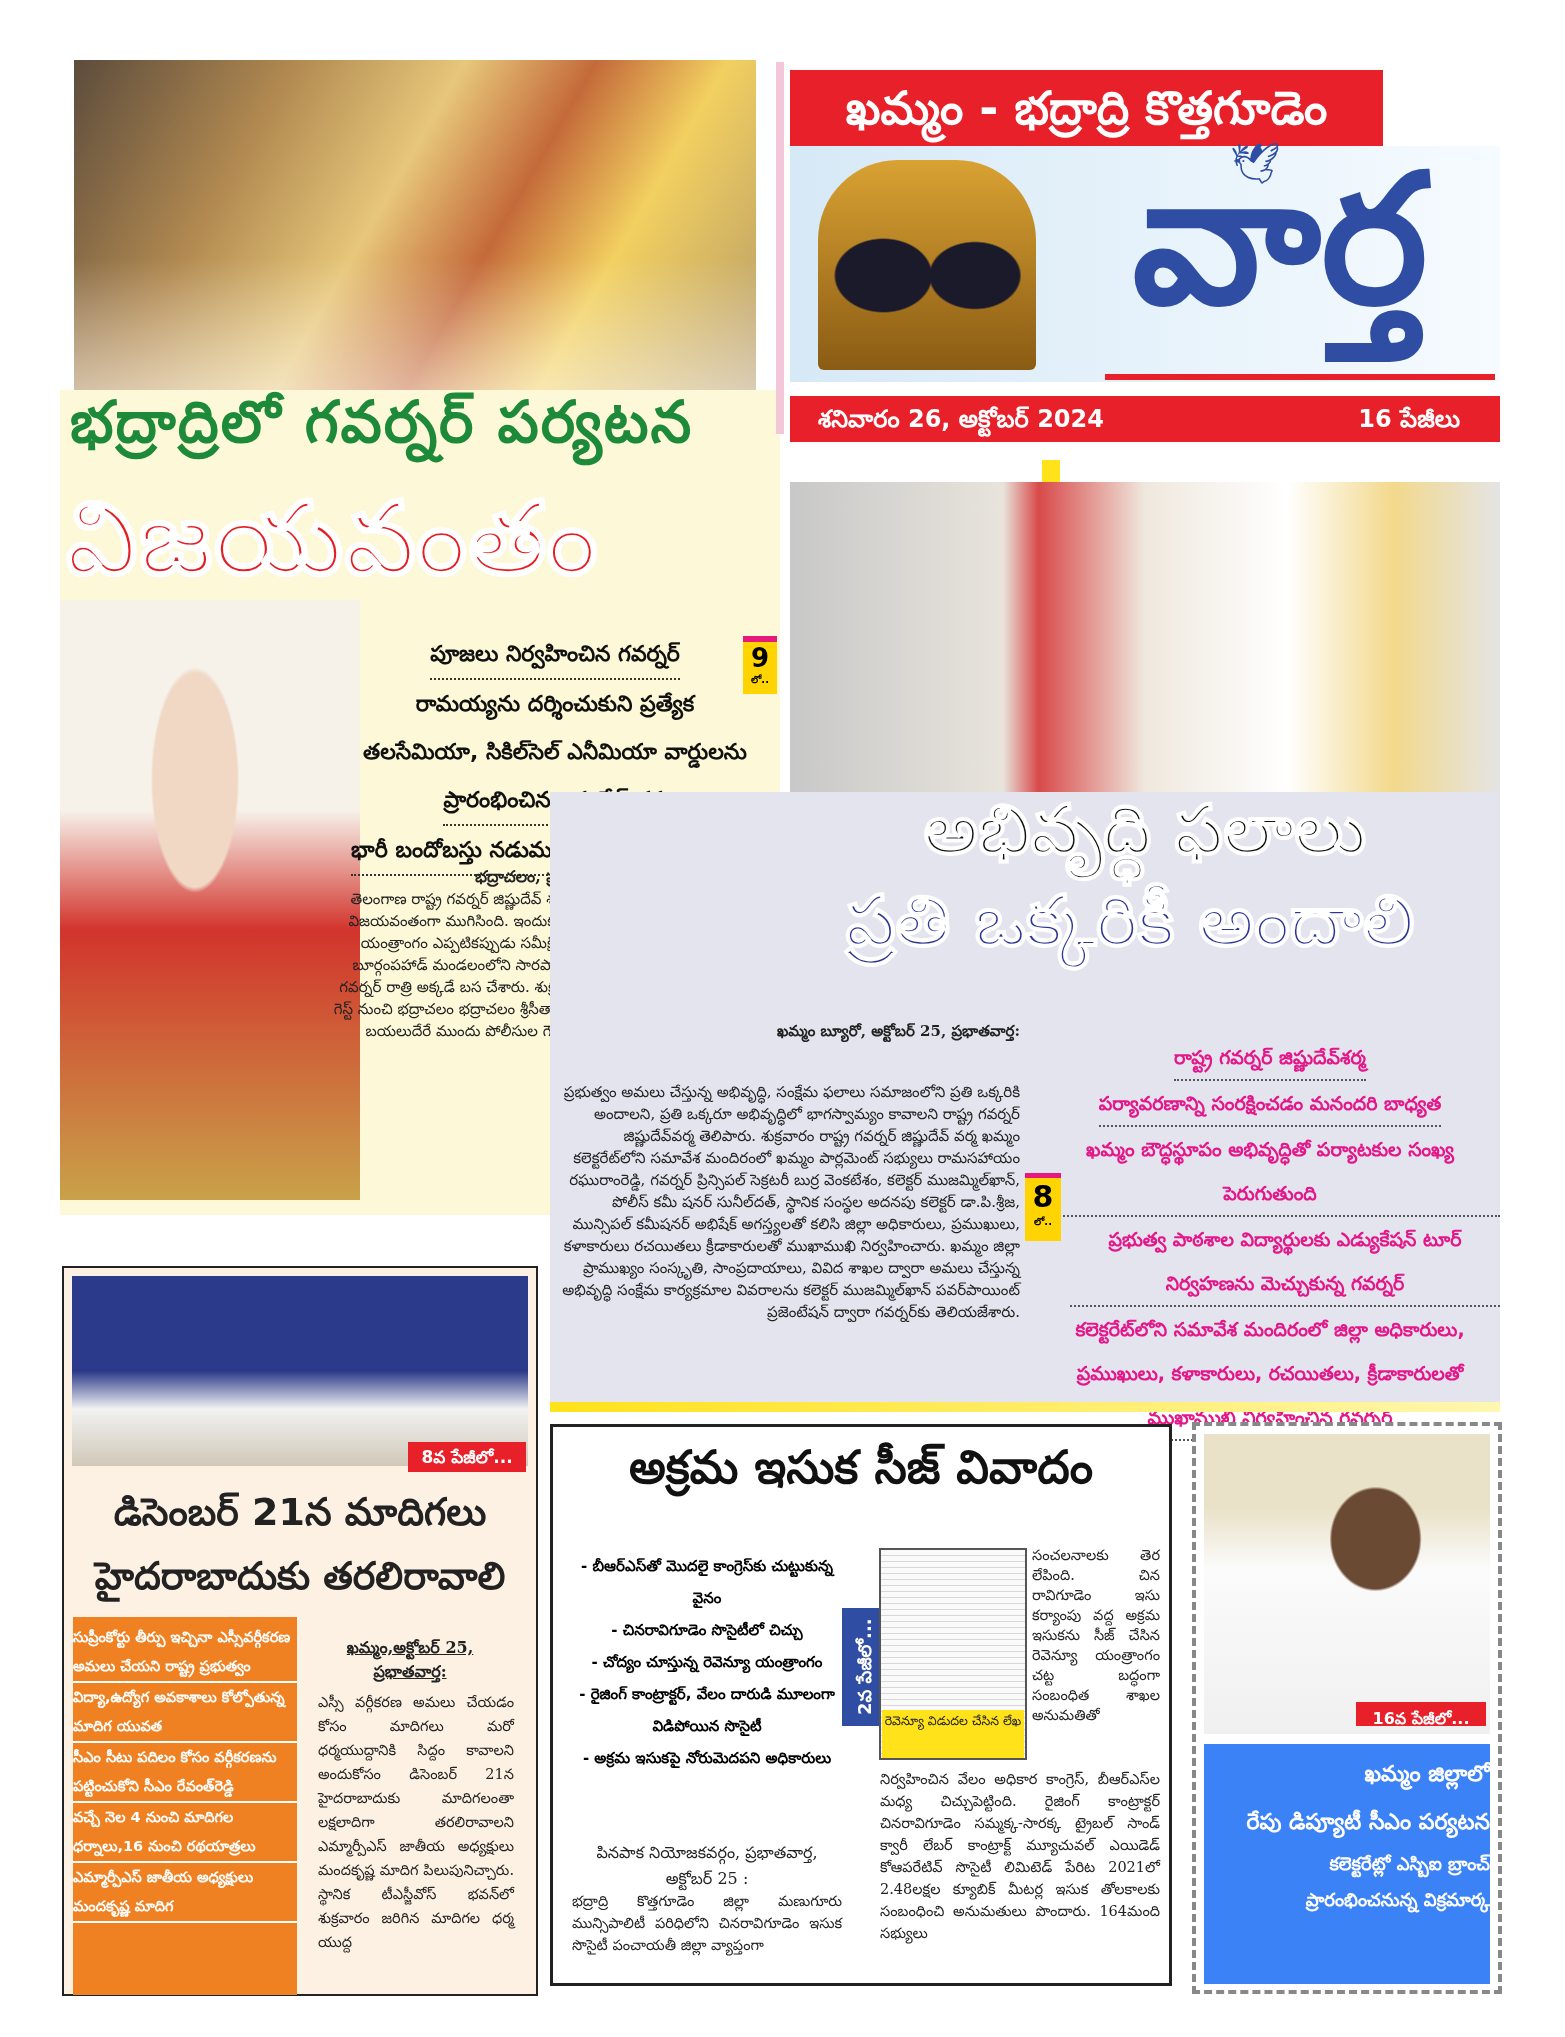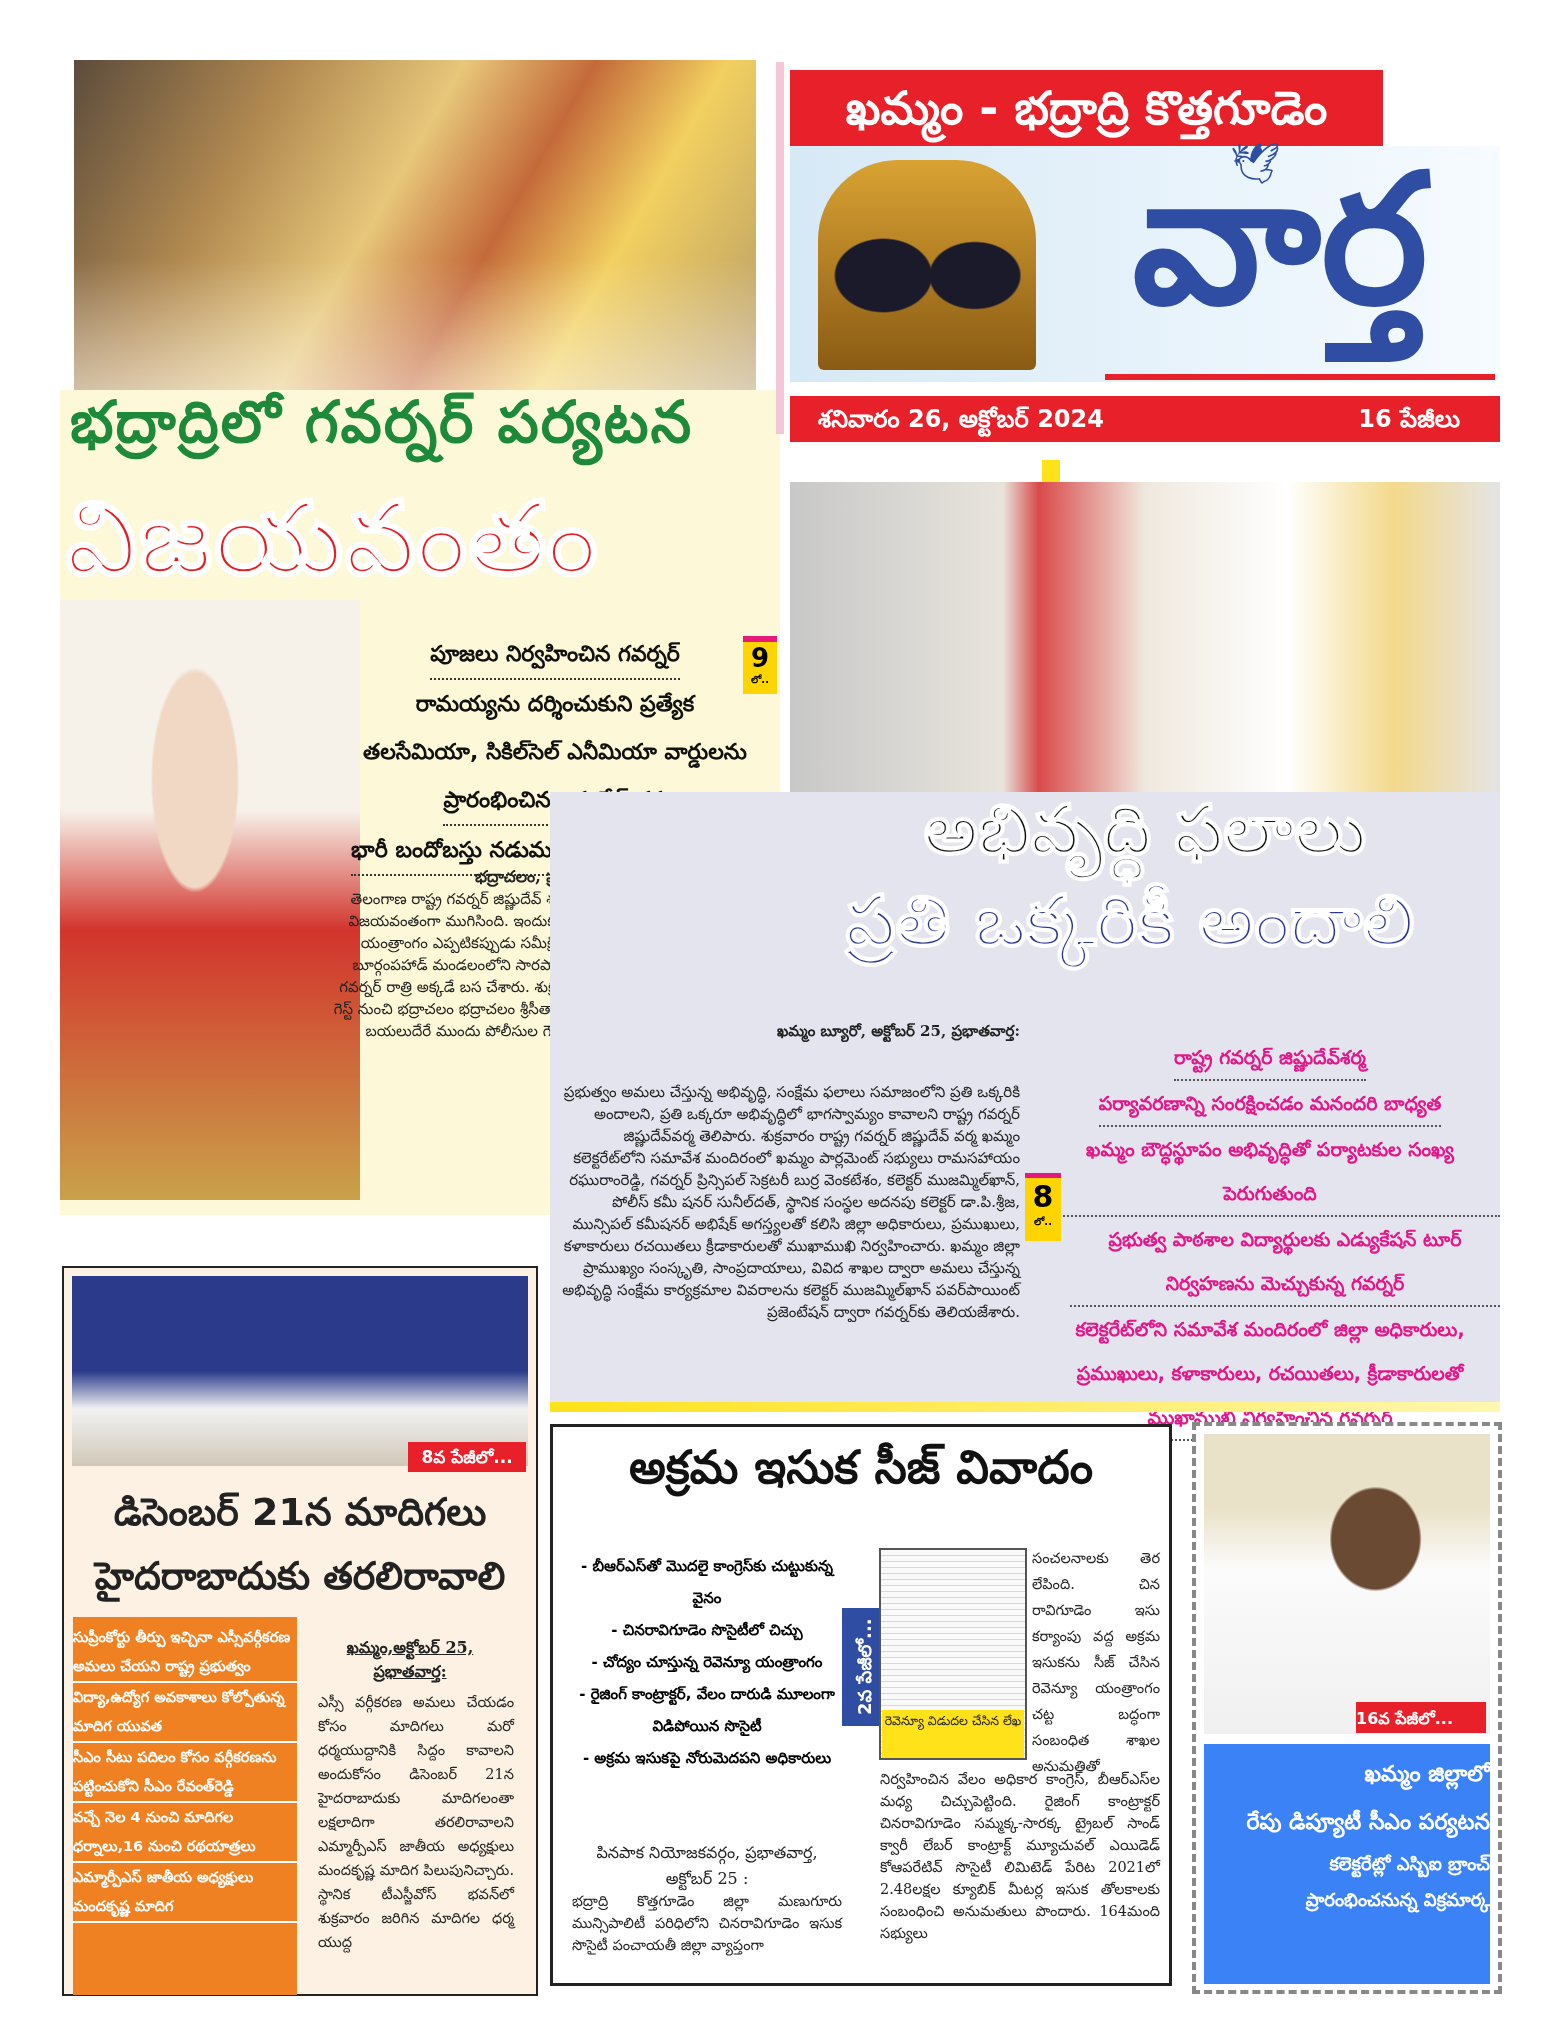--- a/index.html
+++ b/index.html
@@ -61,26 +61,26 @@
   #bl-body{left:318px;top:1690px;width:196px;text-align:justify;font-size:14.5px;line-height:24px;}
   
   #bm-box{left:550px;top:1424px;width:622px;height:562px;border:3px solid #222;background:#fff;}
   #bm-hl{left:553px;top:1440px;width:616px;text-align:center;font-size:46px;font-weight:bold;color:#111;}
   #bm-deck{left:572px;top:1550px;width:270px;text-align:center;font-size:15px;font-weight:bold;line-height:32px;}
   #bm-dateline{left:572px;top:1840px;width:270px;text-align:center;font-size:16px;line-height:26px;}
   #bm-body{left:572px;top:1890px;width:270px;text-align:justify;font-size:14.5px;line-height:22px;}
   #bm-ref{left:842px;top:1608px;width:46px;height:118px;background:#2f4ea3;color:#fff;font-size:18px;font-weight:bold;writing-mode:vertical-rl;transform:rotate(180deg);text-align:center;line-height:46px;}
   #bm-doc{left:879px;top:1548px;width:148px;height:212px;background:repeating-linear-gradient(180deg,#fafafa 0 5px,#d8d8d8 5px 6px);border:2px solid #555;}
   #bm-doc-cap{left:882px;top:1710px;width:142px;height:48px;background:#ffe21a;text-align:center;font-size:12.5px;line-height:22px;}
-  #bm-right-body{left:1032px;top:1545px;width:128px;text-align:justify;font-size:14.5px;line-height:26px;}
+  #bm-right-body{left:1032px;top:1545px;width:128px;text-align:justify;font-size:14.5px;line-height:20px;}
   #bm-wide-body{left:880px;top:1768px;width:280px;text-align:justify;font-size:14.5px;line-height:22px;}
   
   #br-box{left:1192px;top:1422px;width:310px;height:572px;background:#fff;border:4px dashed #888;}
   #br-photo{left:1204px;top:1434px;width:286px;height:300px;background:radial-gradient(ellipse at 60% 35%,#6b4a34 0 18%,transparent 19%),linear-gradient(180deg,#eae2c8 0 25%,#fbfbfb 45%,#f0f0f0);}
-  #br-ref{left:1356px;top:1702px;width:130px;height:31px;background:#e8202a;color:#fff;font-size:16px;font-weight:bold;text-align:left;line-height:34px;}
+  #br-ref{left:1356px;top:1702px;width:130px;height:24px;background:#e8202a;color:#fff;font-size:16px;font-weight:bold;text-align:center;line-height:34px;}
   #br-panel{left:1204px;top:1744px;width:286px;height:240px;background:#3b82f6;color:#fff;text-align:right;}
   #br-panel .a{font-size:22px;font-weight:bold;line-height:48px;}
   #br-panel .b{font-size:18px;font-weight:bold;line-height:36px;}
 </style>
 </head>
 <body>
 
 <div class="abs" id="lead-panel"></div>
 <div class="abs" id="yellow-arc"></div>
 <div class="abs photo" id="lead-photo">

